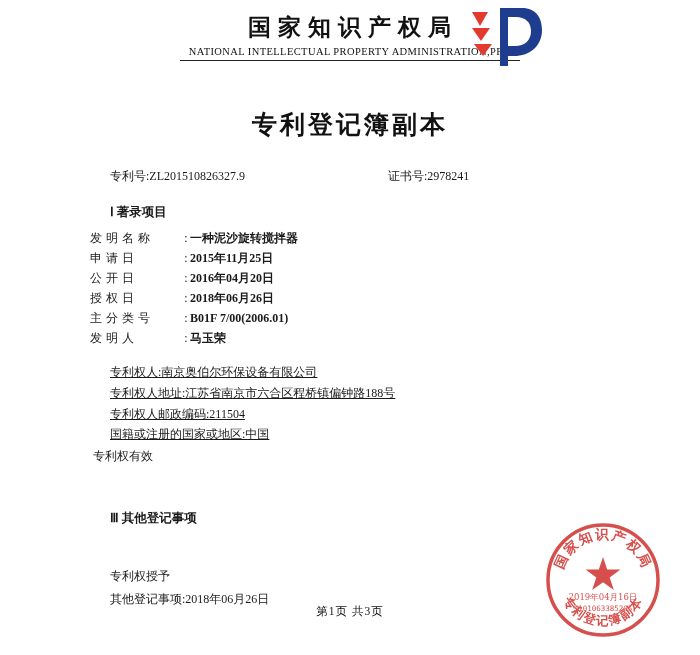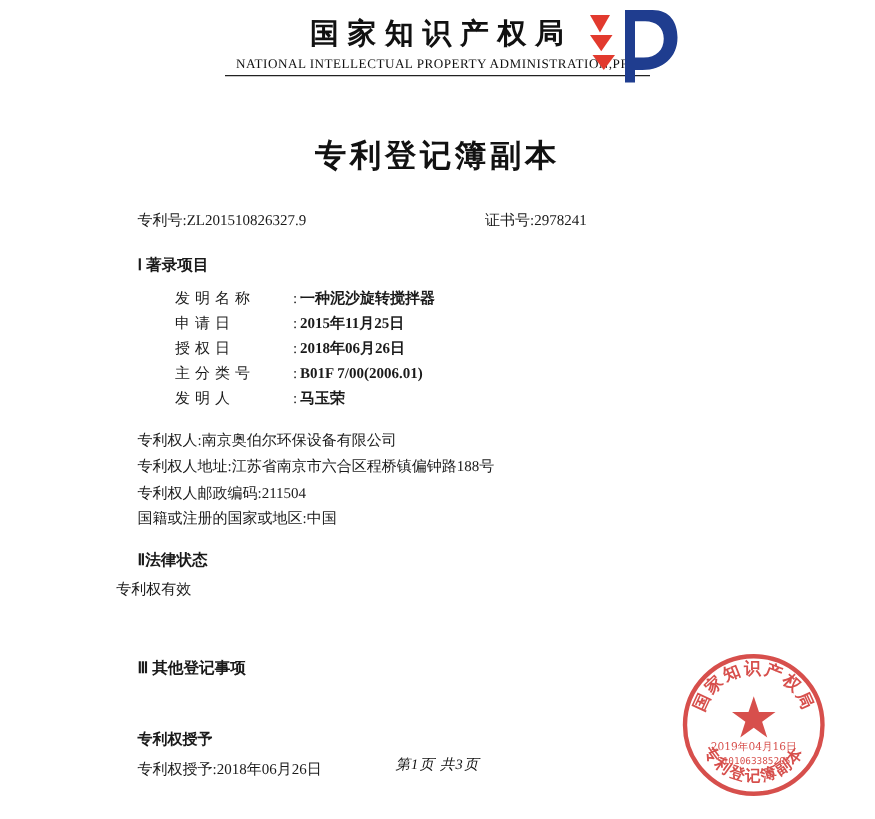--- a/index.html
+++ b/index.html
@@ -109,21 +109,20 @@
     font-size: 12.5px;
     margin: 10px 0 6px 20px;
   }
   .section-head-2 {
     font-weight: bold;
     font-size: 12.5px;
     margin: 14px 0 4px 20px;
   }
 
   table.fields {
-    margin-left: 50px;
     border-collapse: collapse;
     font-size: 12px;
   }
   table.fields td {
     padding: 1px 0;
     vertical-align: top;
     line-height: 1.5;
   }
   td.flabel {
     width: 92px;
@@ -139,29 +138,30 @@
     font-weight: bold;
   }
 
   .holder-block {
     margin: 14px 0 0 20px;
     font-size: 12px;
   }
   .holder-block div {
     line-height: 1.72;
     white-space: nowrap;
+    text-decoration: underline;
   }
 
   .plain {
     margin: 2px 0 0 3px;
     font-size: 12px;
   }
 
   .sub-head {
-    font-weight: bold;
+    font-weight: normal;
     font-size: 12px;
     margin: 16px 0 4px 20px;
   }
   .sub-line {
     font-size: 12px;
     margin-left: 20px;
     line-height: 1.7;
   }
 
   .spacer-lg { height: 30px; }
@@ -181,21 +181,20 @@
   
   .footer {
     position: absolute;
     bottom: 36px;
     left: 0;
     width: 100%;
     text-align: center;
     font-size: 11.5px;
     letter-spacing: 1px;
     color: #111;
-    font-style: italic;
   }
 </style>
 </head>
 <body>
 
 <div class="page">
 
   <div class="header">
     <div class="header-center">
       <div class="org-cn">国家知识产权局</div>
@@ -230,20 +229,25 @@
         <td class="flabel">发 明 名 称</td>
         <td class="fsep">:</td>
         <td class="fvalue">一种泥沙旋转搅拌器</td>
       </tr>
       <tr>
         <td class="flabel">申 请 日</td>
         <td class="fsep">:</td>
         <td class="fvalue">2015年11月25日</td>
       </tr>
       <tr>
+        <td class="flabel">公 开 日</td>
+        <td class="fsep">:</td>
+        <td class="fvalue">2016年04月20日</td>
+      </tr>
+      <tr>
         <td class="flabel">授 权 日</td>
         <td class="fsep">:</td>
         <td class="fvalue">2018年06月26日</td>
       </tr>
       <tr>
         <td class="flabel">主 分 类 号</td>
         <td class="fsep">:</td>
         <td class="fvalue">B01F 7/00(2006.01)</td>
       </tr>
       <tr>
@@ -254,31 +258,30 @@
     </tbody>
       </table>
 
     <div class="holder-block">
       <div>专利权人:南京奥伯尔环保设备有限公司</div>
       <div>专利权人地址:江苏省南京市六合区程桥镇偏钟路188号</div>
       <div>专利权人邮政编码:211504</div>
       <div>国籍或注册的国家或地区:中国</div>
     </div>
 
-    <div class="section-head-2">Ⅱ法律状态</div>
     <div class="plain">专利权有效</div>
 
     <div class="spacer-lg"></div>
 
     <div class="section-head-2">Ⅲ  其他登记事项</div>
 
     <div class="spacer-md"></div>
 
     <div class="sub-head">专利权授予</div>
-    <div class="sub-line">专利权授予:2018年06月26日</div>
+    <div class="sub-line">其他登记事项:2018年06月26日</div>
 
     <div class="spacer-lg"></div>
 
   </div>
 
   <div class="seal">
     <svg width="118" height="118" viewBox="0 0 118 118" xmlns="http://www.w3.org/2000/svg">
       <g opacity="0.85">
         <circle cx="59" cy="59" r="55" fill="none" stroke="#d0312d" stroke-width="3.5"></circle>
         <path id="sealTop" d="M 18,59 A 41,41 0 0 1 100,59" fill="none"></path>

